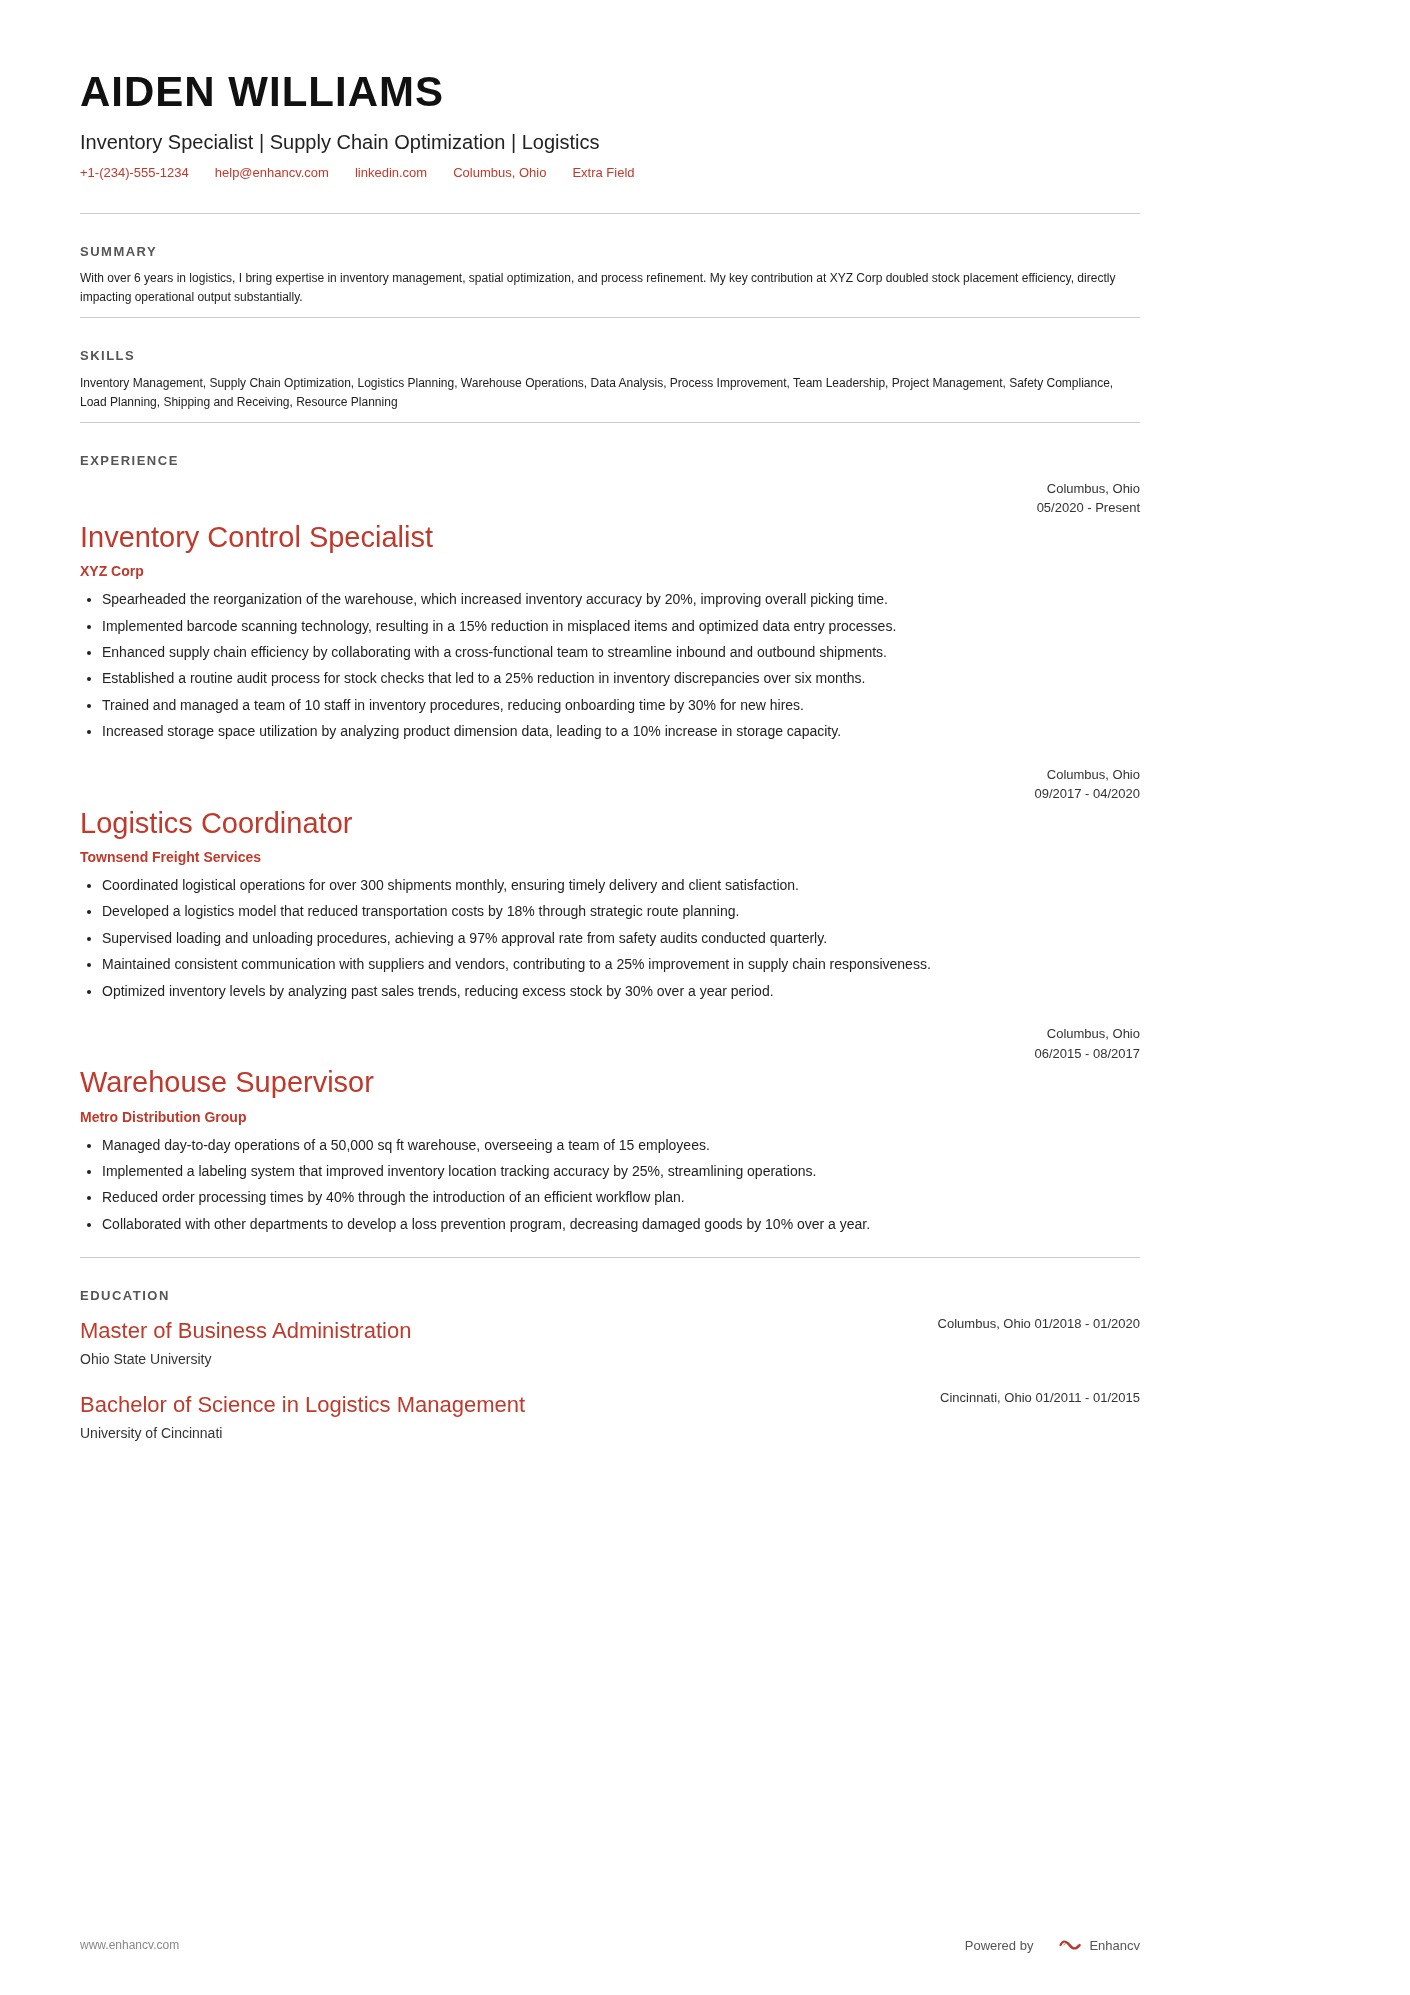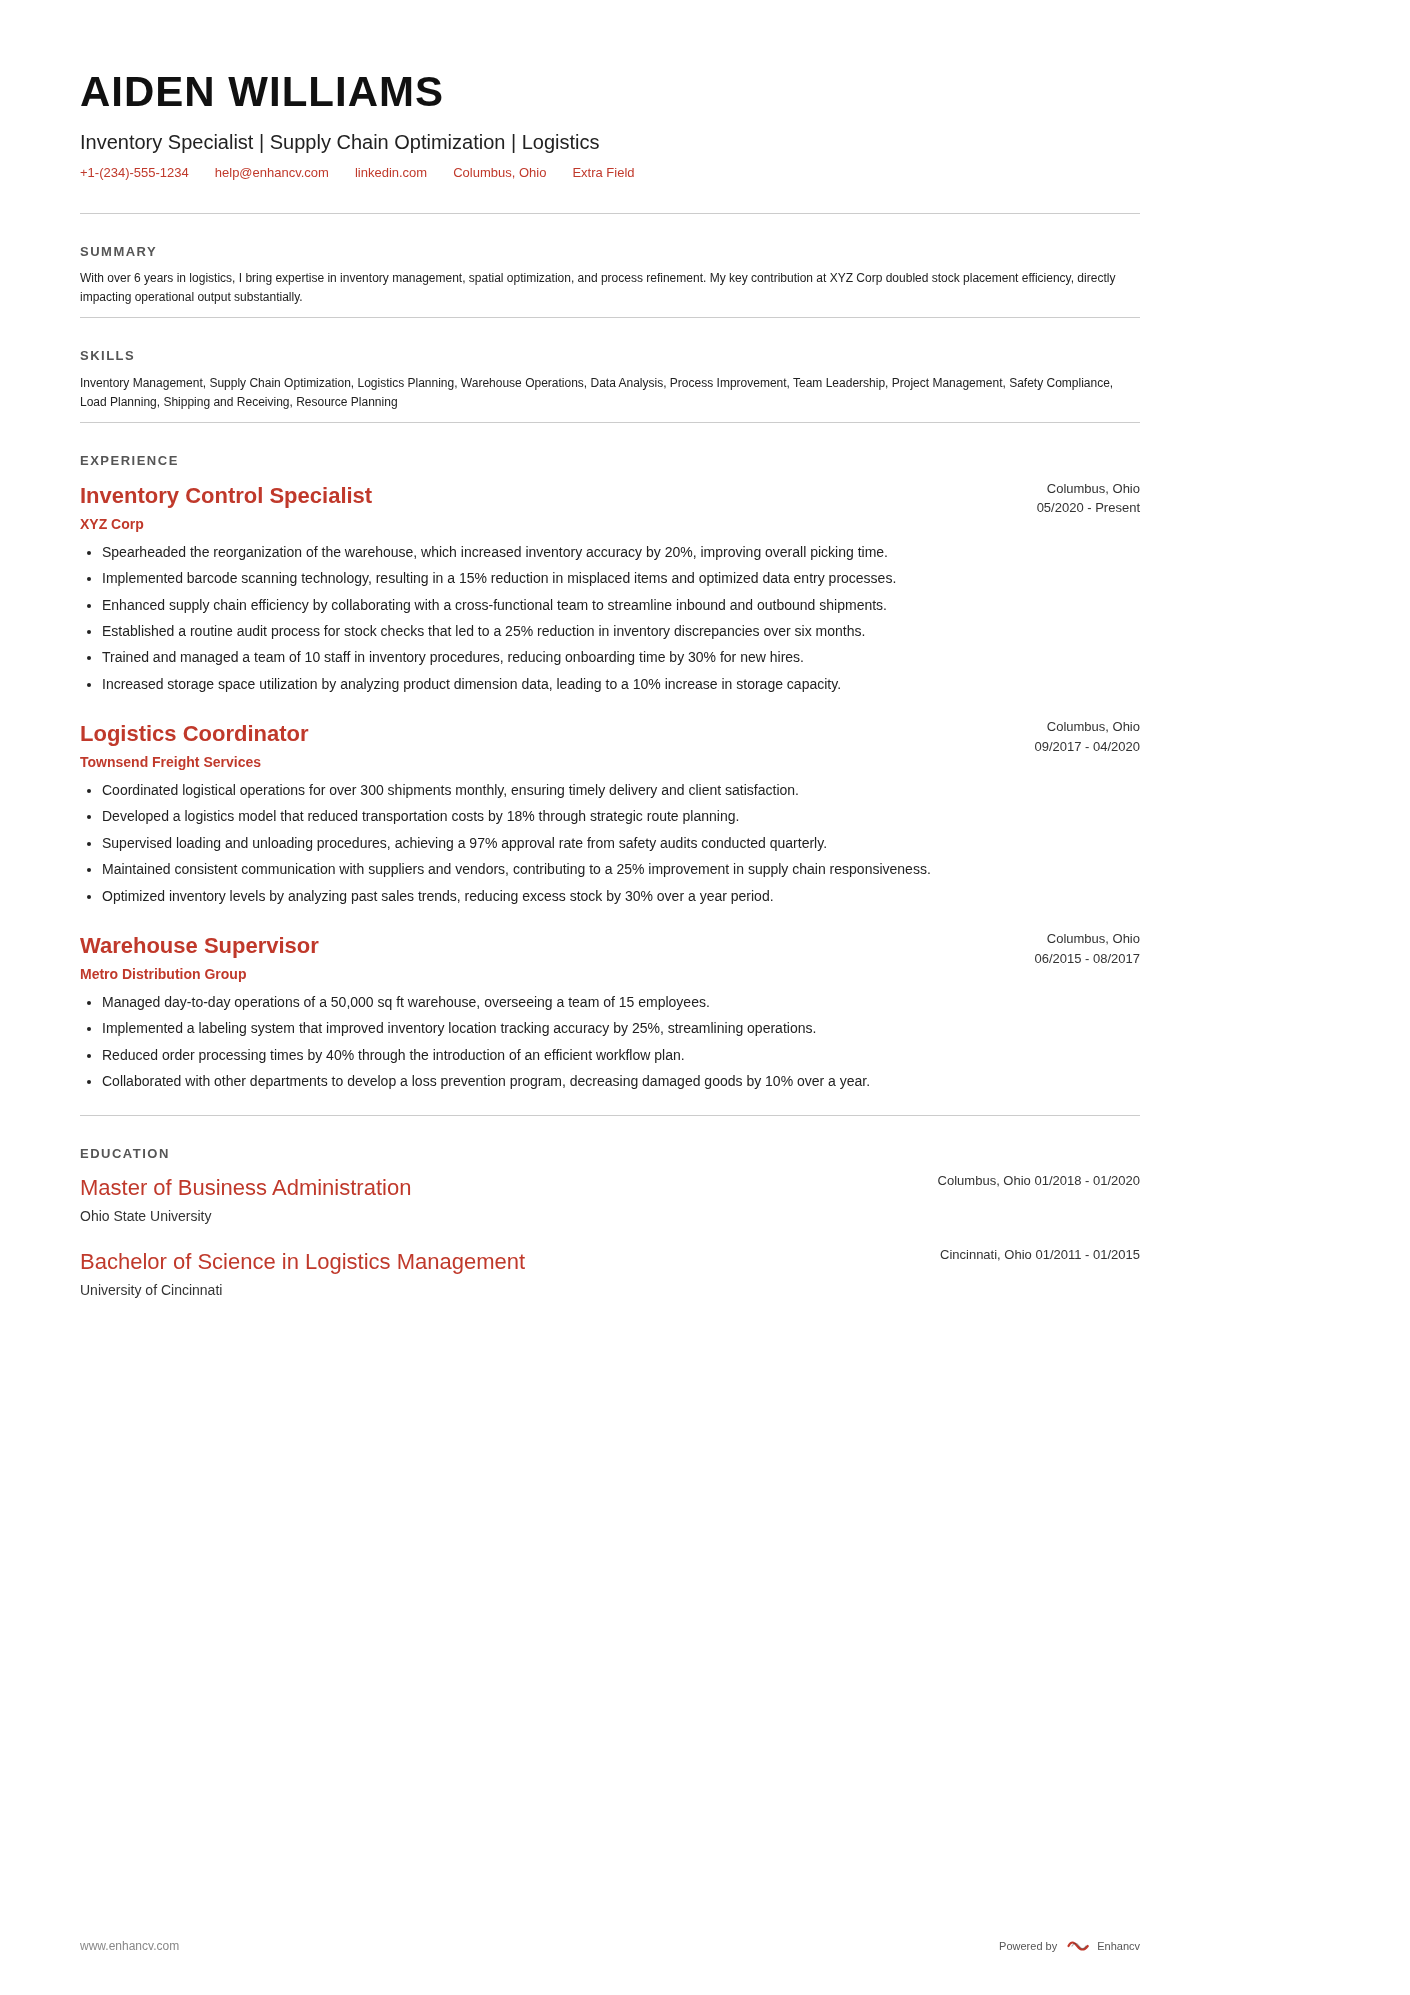--- a/index.html
+++ b/index.html
@@ -63,24 +63,25 @@
     }
     .experience-entry {
       margin-bottom: 22px;
     }
     .exp-header {
       display: flex;
       justify-content: space-between;
       align-items: flex-start;
     }
     .exp-title {
-      font-size: 22px;
-      font-weight: 700;
+      font-size: 29px;
+      font-weight: 400;
       color: #c0392b;
       margin-bottom: 2px;
+      margin-top: 37px;
     }
     .exp-company {
       font-size: 14px;
       font-weight: 700;
       color: #c0392b;
       margin-bottom: 6px;
     }
     .exp-meta {
       text-align: right;
       font-size: 13px;
@@ -138,22 +139,22 @@
       right: 80px;
       display: flex;
       justify-content: space-between;
       align-items: center;
       font-size: 12px;
       color: #888;
     }
     .footer-brand {
       display: flex;
       align-items: center;
-      gap: 8px;
-      font-size: 11px;
+      gap: 24px;
+      font-size: 13px;
       color: #555;
     }
     .enhancv-logo {
       display: flex;
       align-items: center;
       gap: 4px;
     }
     .enhancv-logo-icon {
       width: 28px;
       height: 18px;

